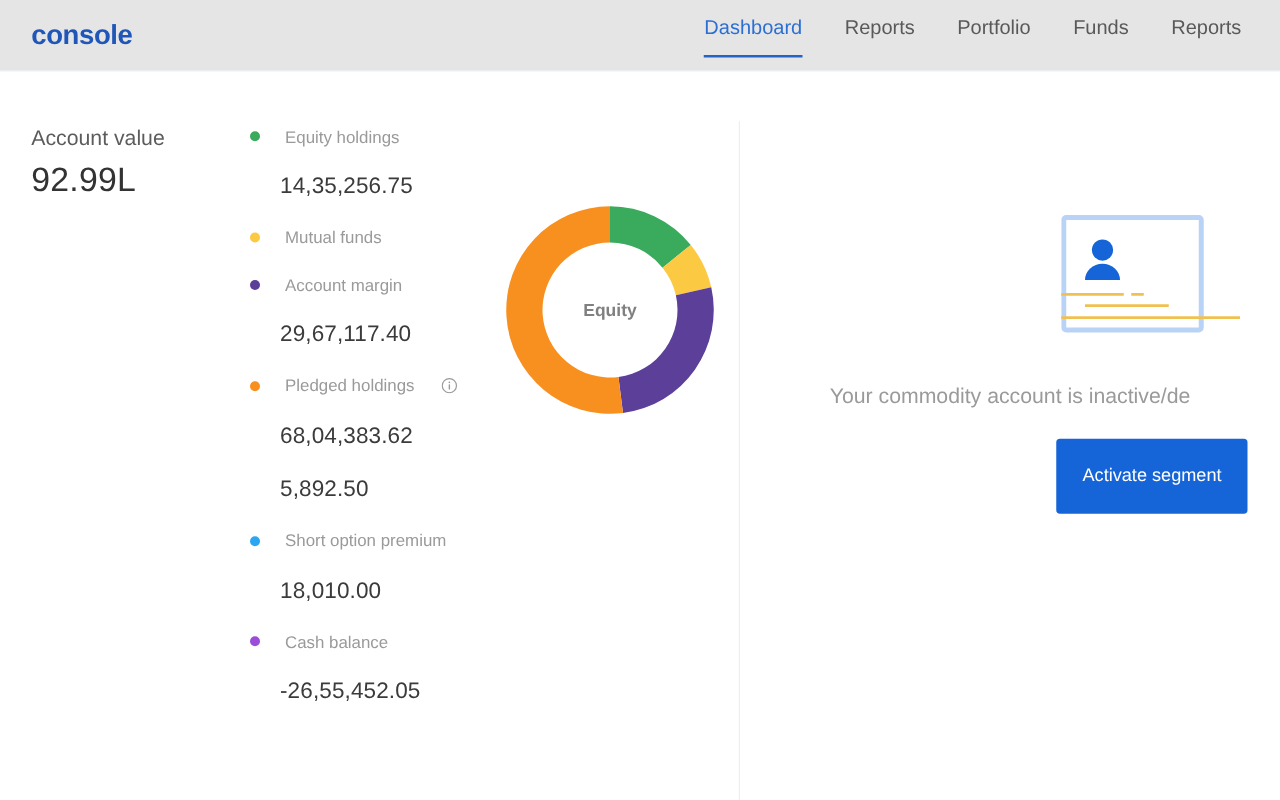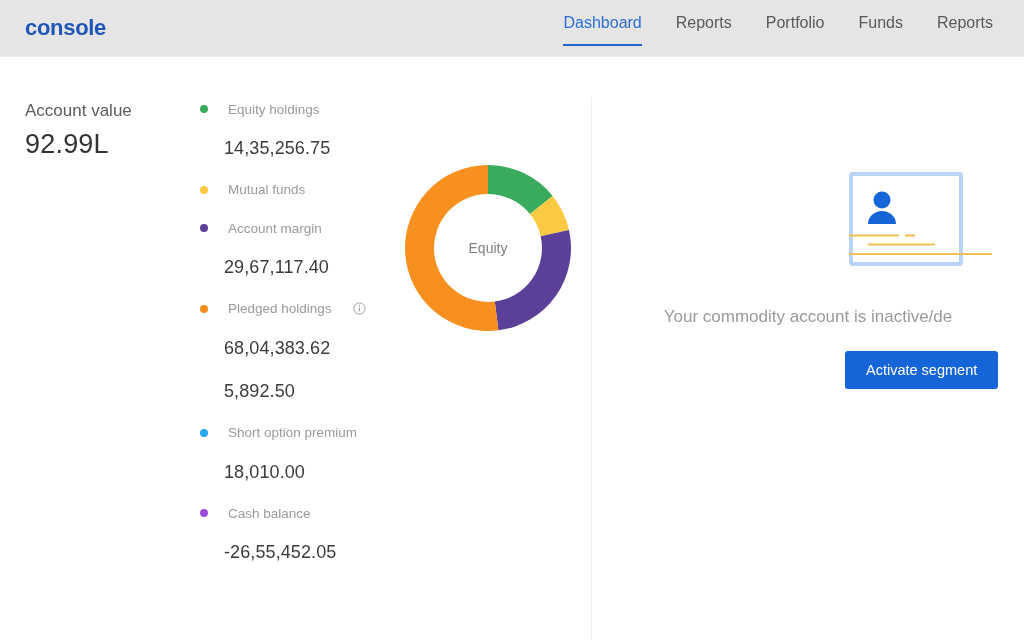--- a/index.html
+++ b/index.html
@@ -137,20 +137,21 @@
   .donut-center {
     position:absolute;
     left:0; top:0;
     width:176px; height:176px;
     display:flex;
     align-items:center;
     justify-content:center;
     font-size:14px;
     color:#808080;
     pointer-events:none;
+    font-weight:bold;
   }
 
   
   .right-panel {
     position:absolute;
     left:592px;
     top:40px;
     right:0;
     bottom:0;
   }
@@ -174,21 +175,21 @@
   }
   .activate-btn {
     position:absolute;
     top:254px;
     left:253px;
     background:#1565d8;
     color:#ffffff;
     border:none;
     font-family:"Liberation Sans", sans-serif;
     font-size:14.5px;
-    padding:11px 21px;
+    padding:22px 21px;
     border-radius:3px;
     cursor:pointer;
     white-space:nowrap;
   }
 </style>
 </head>
 <body>
 
 <div class="header">
   <div class="brand">console</div>

